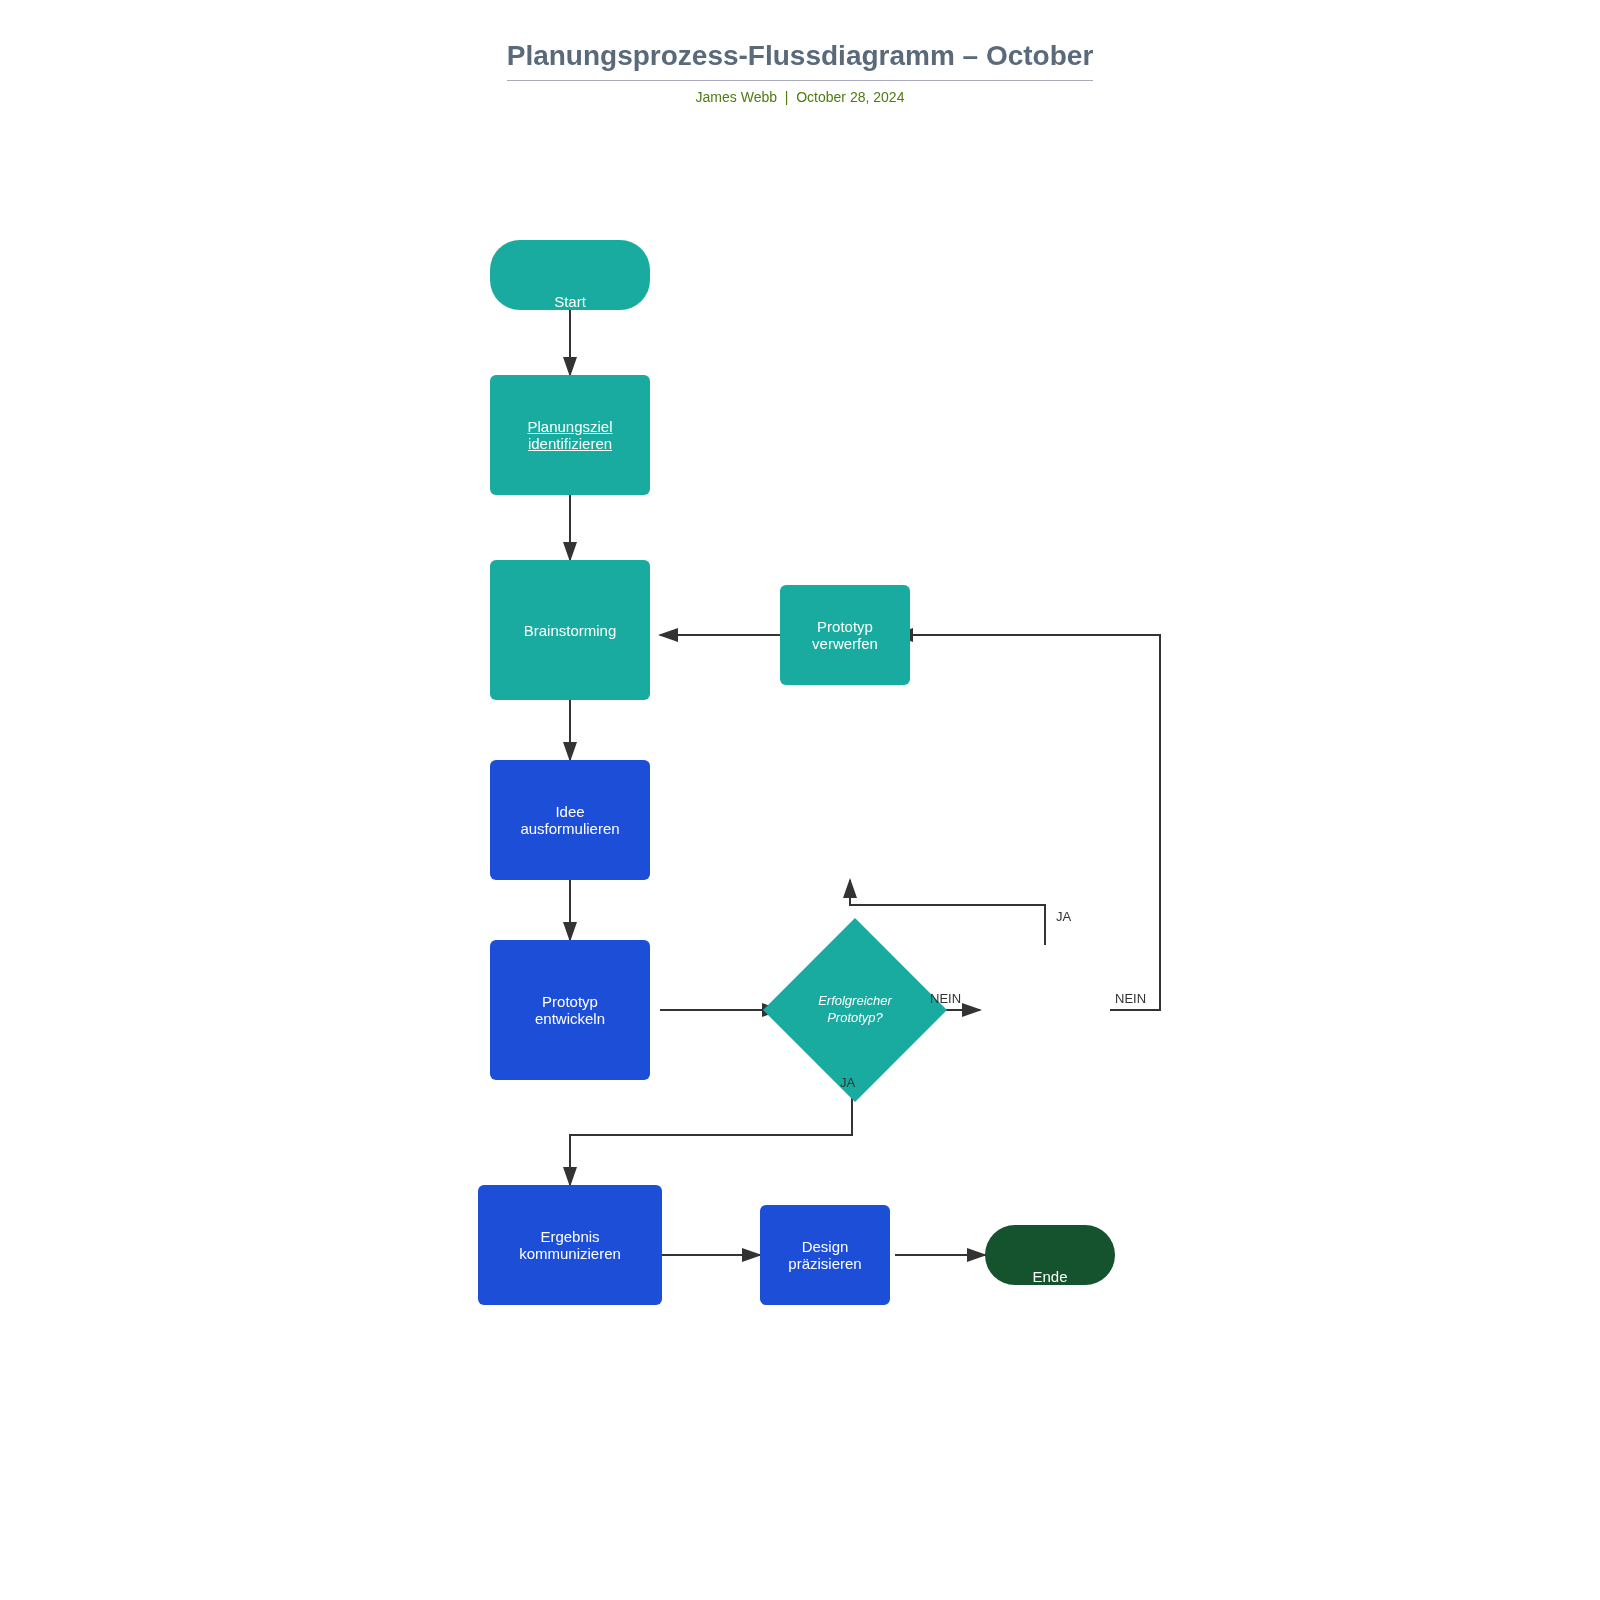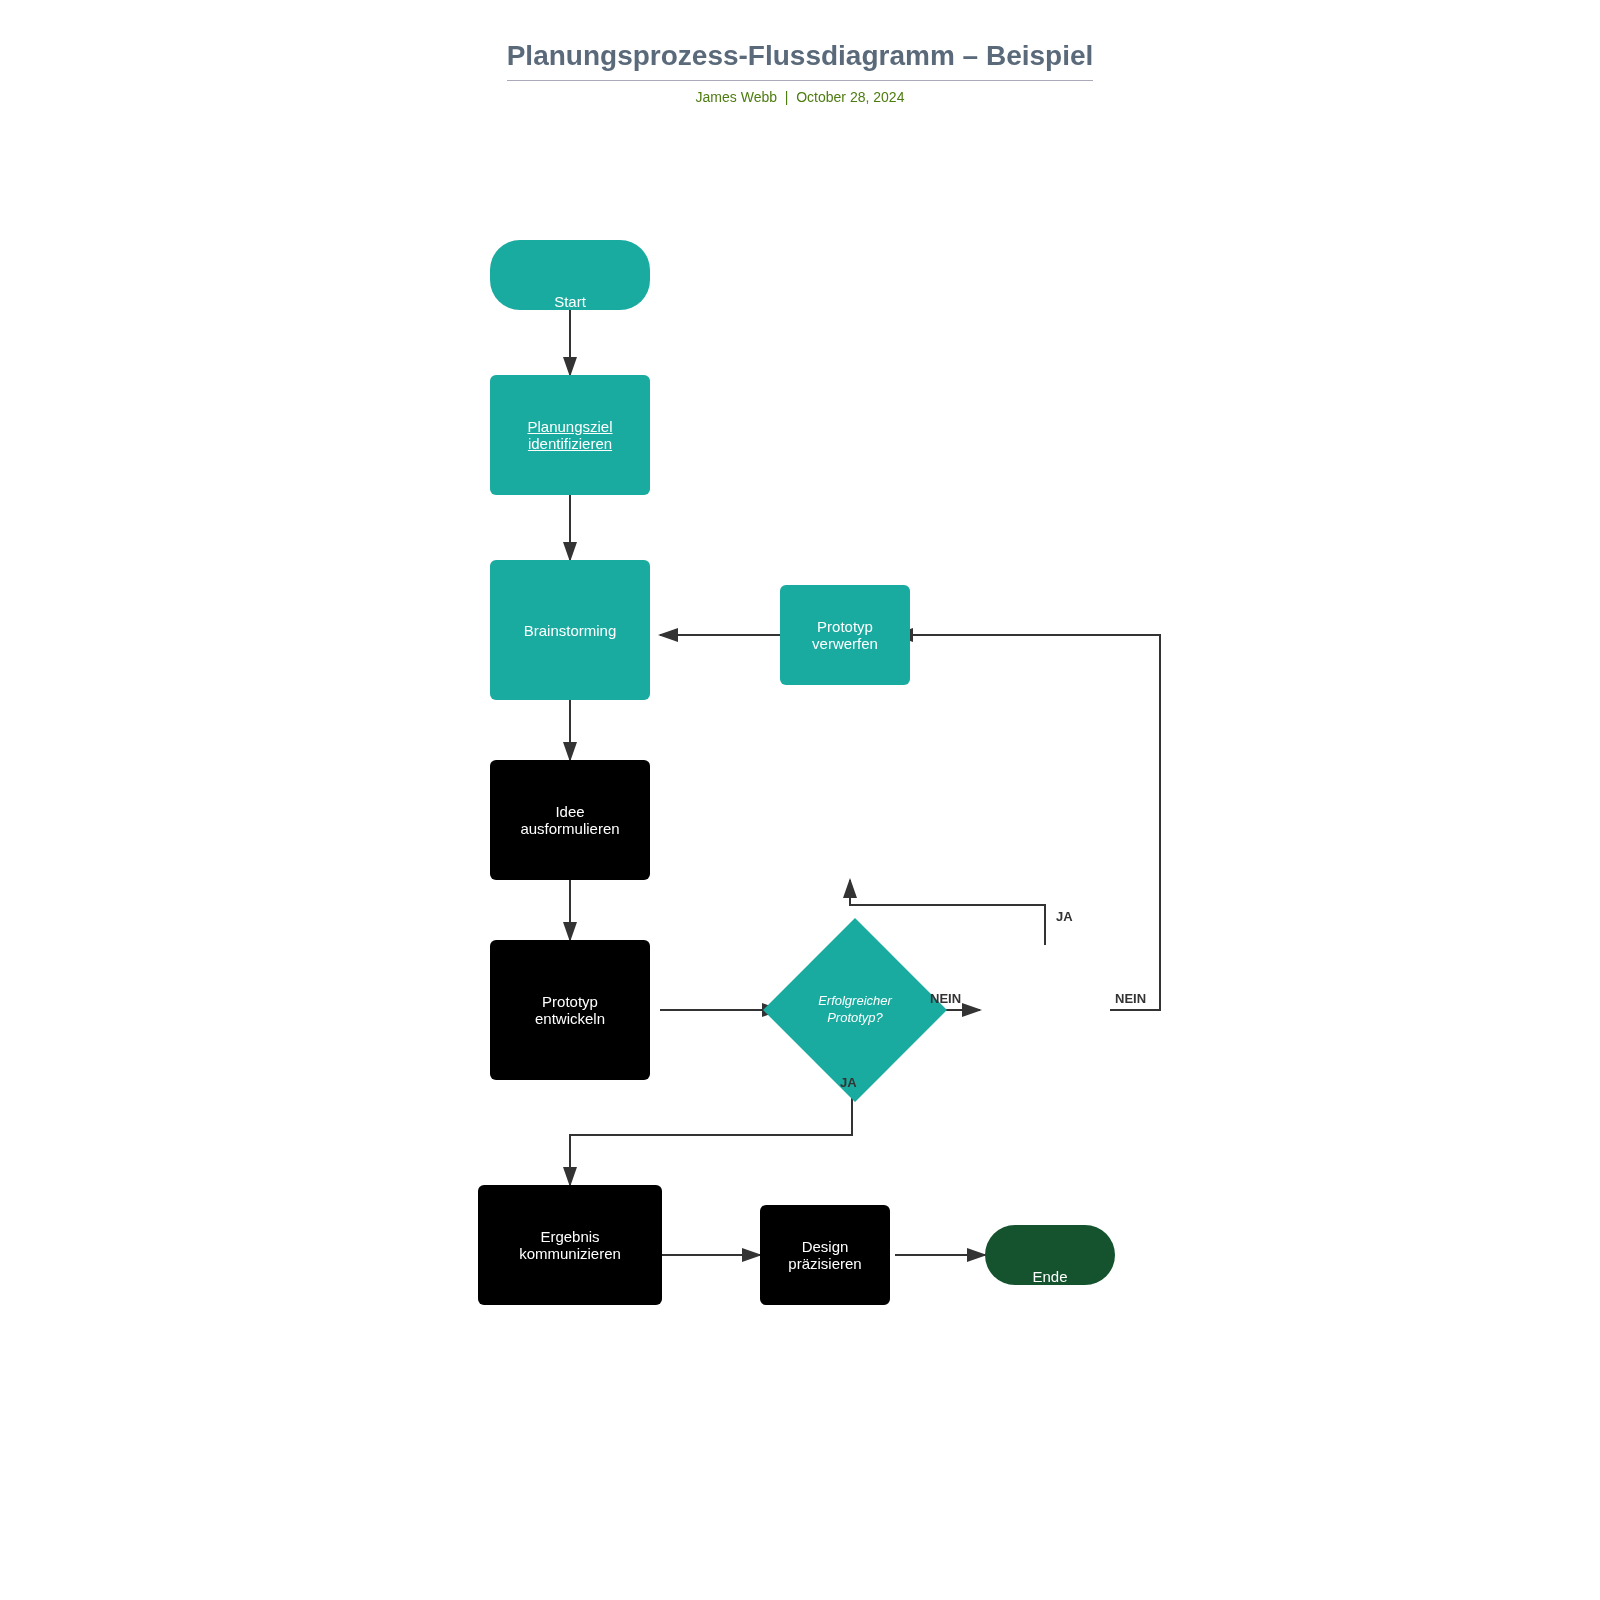--- a/index.html
+++ b/index.html
@@ -64,21 +64,21 @@
       align-items: flex-end;
     }
 
     .node-rect-dark {
       border-radius: 6px;
       background: #1aaba0;
     }
 
     .node-rect-light {
       border-radius: 6px;
-      background: #000000;
+      background: #1d4ed8;
     }
 
     .node-diamond-container {
       position: absolute;
       display: flex;
       align-items: center;
       justify-content: center;
     }
 
     .node-diamond {
@@ -106,30 +106,30 @@
       top: 0;
       left: 0;
       width: 100%;
       height: 100%;
       pointer-events: none;
     }
 
     .label-text {
       position: absolute;
       font-size: 13px;
-      font-weight: 700;
+      font-weight: 400;
       color: #333;
     }
   </style>
 </head>
 <body>
 
 <div class="page-container">
   <div class="header">
-    <h1>Planungsprozess-Flussdiagramm – Beispiel</h1>
+    <h1>Planungsprozess-Flussdiagramm – October</h1>
     <div class="subtitle">
       <span>James Webb</span>
       &nbsp;<span>|</span>&nbsp;
       <span>October 28, 2024</span>
     </div>
   </div>
 
   <div class="diagram-area">
 
     <svg class="arrows-svg">

